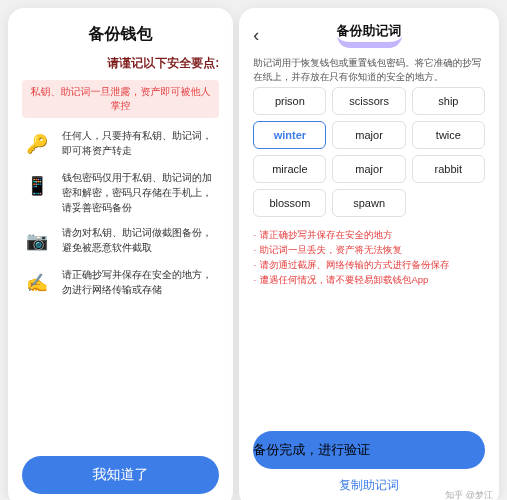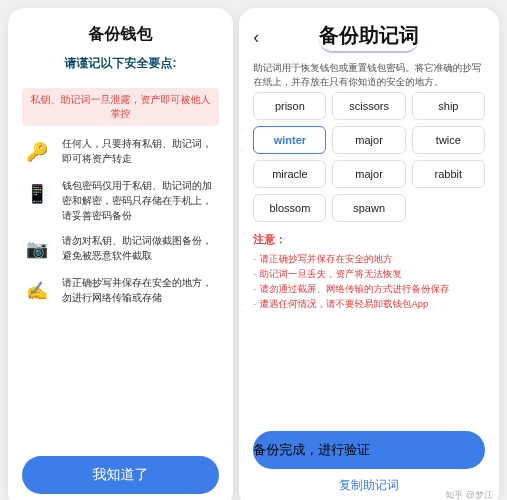--- a/index.html
+++ b/index.html
@@ -39,23 +39,23 @@
     .left-panel .panel-title {
       font-size: 16px;
       font-weight: 600;
       color: #111;
       margin-bottom: 10px;
       text-align: center;
     }
     .left-panel .subtitle {
       font-size: 12px;
       font-weight: 600;
-      color: #0c4a6e;
-      margin-bottom: 16px;
-      text-align: center;
+      color: #7f1d1d;
+      margin-bottom: 8px;
+      text-align: right;
       width: 100%;
     }
     .warning-badge {
       background: #fde8e8;
       color: #e53e3e;
       font-size: 10px;
       border-radius: 4px;
       padding: 5px 8px;
       text-align: center;
       margin-bottom: 10px;
@@ -124,24 +124,24 @@
       position: relative;
     }
     .back-arrow {
       position: absolute;
       left: 0;
       font-size: 18px;
       color: #333;
       cursor: pointer;
     }
     .right-title {
-      font-size: 20px;
+      font-size: 13px;
       font-weight: 600;
       color: #111;
-      border-bottom: 2px solid #c4b5fd;
+      border-bottom: 6px solid #c4b5fd;
       padding-bottom: 2px;
     }
     .right-desc {
       font-size: 9.5px;
       color: #555;
       line-height: 1.5;
       margin-bottom: 2px;
     }
     .word-grid {
       display: grid;
@@ -266,21 +266,20 @@
         <div class="word-cell highlight">winter</div>
         <div class="word-cell">major</div>
         <div class="word-cell">twice</div>
         <div class="word-cell">miracle</div>
         <div class="word-cell">major</div>
         <div class="word-cell">rabbit</div>
         <div class="word-cell">blossom</div>
         <div class="word-cell">spawn</div>
       </div>
     <div class="notes-section">
-      <div class="notes-title">注意：</div>
 
     <div class="notes-item">请正确抄写并保存在安全的地方</div>
         <div class="notes-item">助记词一旦丢失，资产将无法恢复</div>
         <div class="notes-item">请勿通过截屏、网络传输的方式进行备份保存</div>
         <div class="notes-item">遭遇任何情况，请不要轻易卸载钱包App</div>
       </div>
     <div class="right-actions">
       <button class="confirm-btn">备份完成，进行验证</button>
       <button class="copy-btn">复制助记词</button>
     </div>

